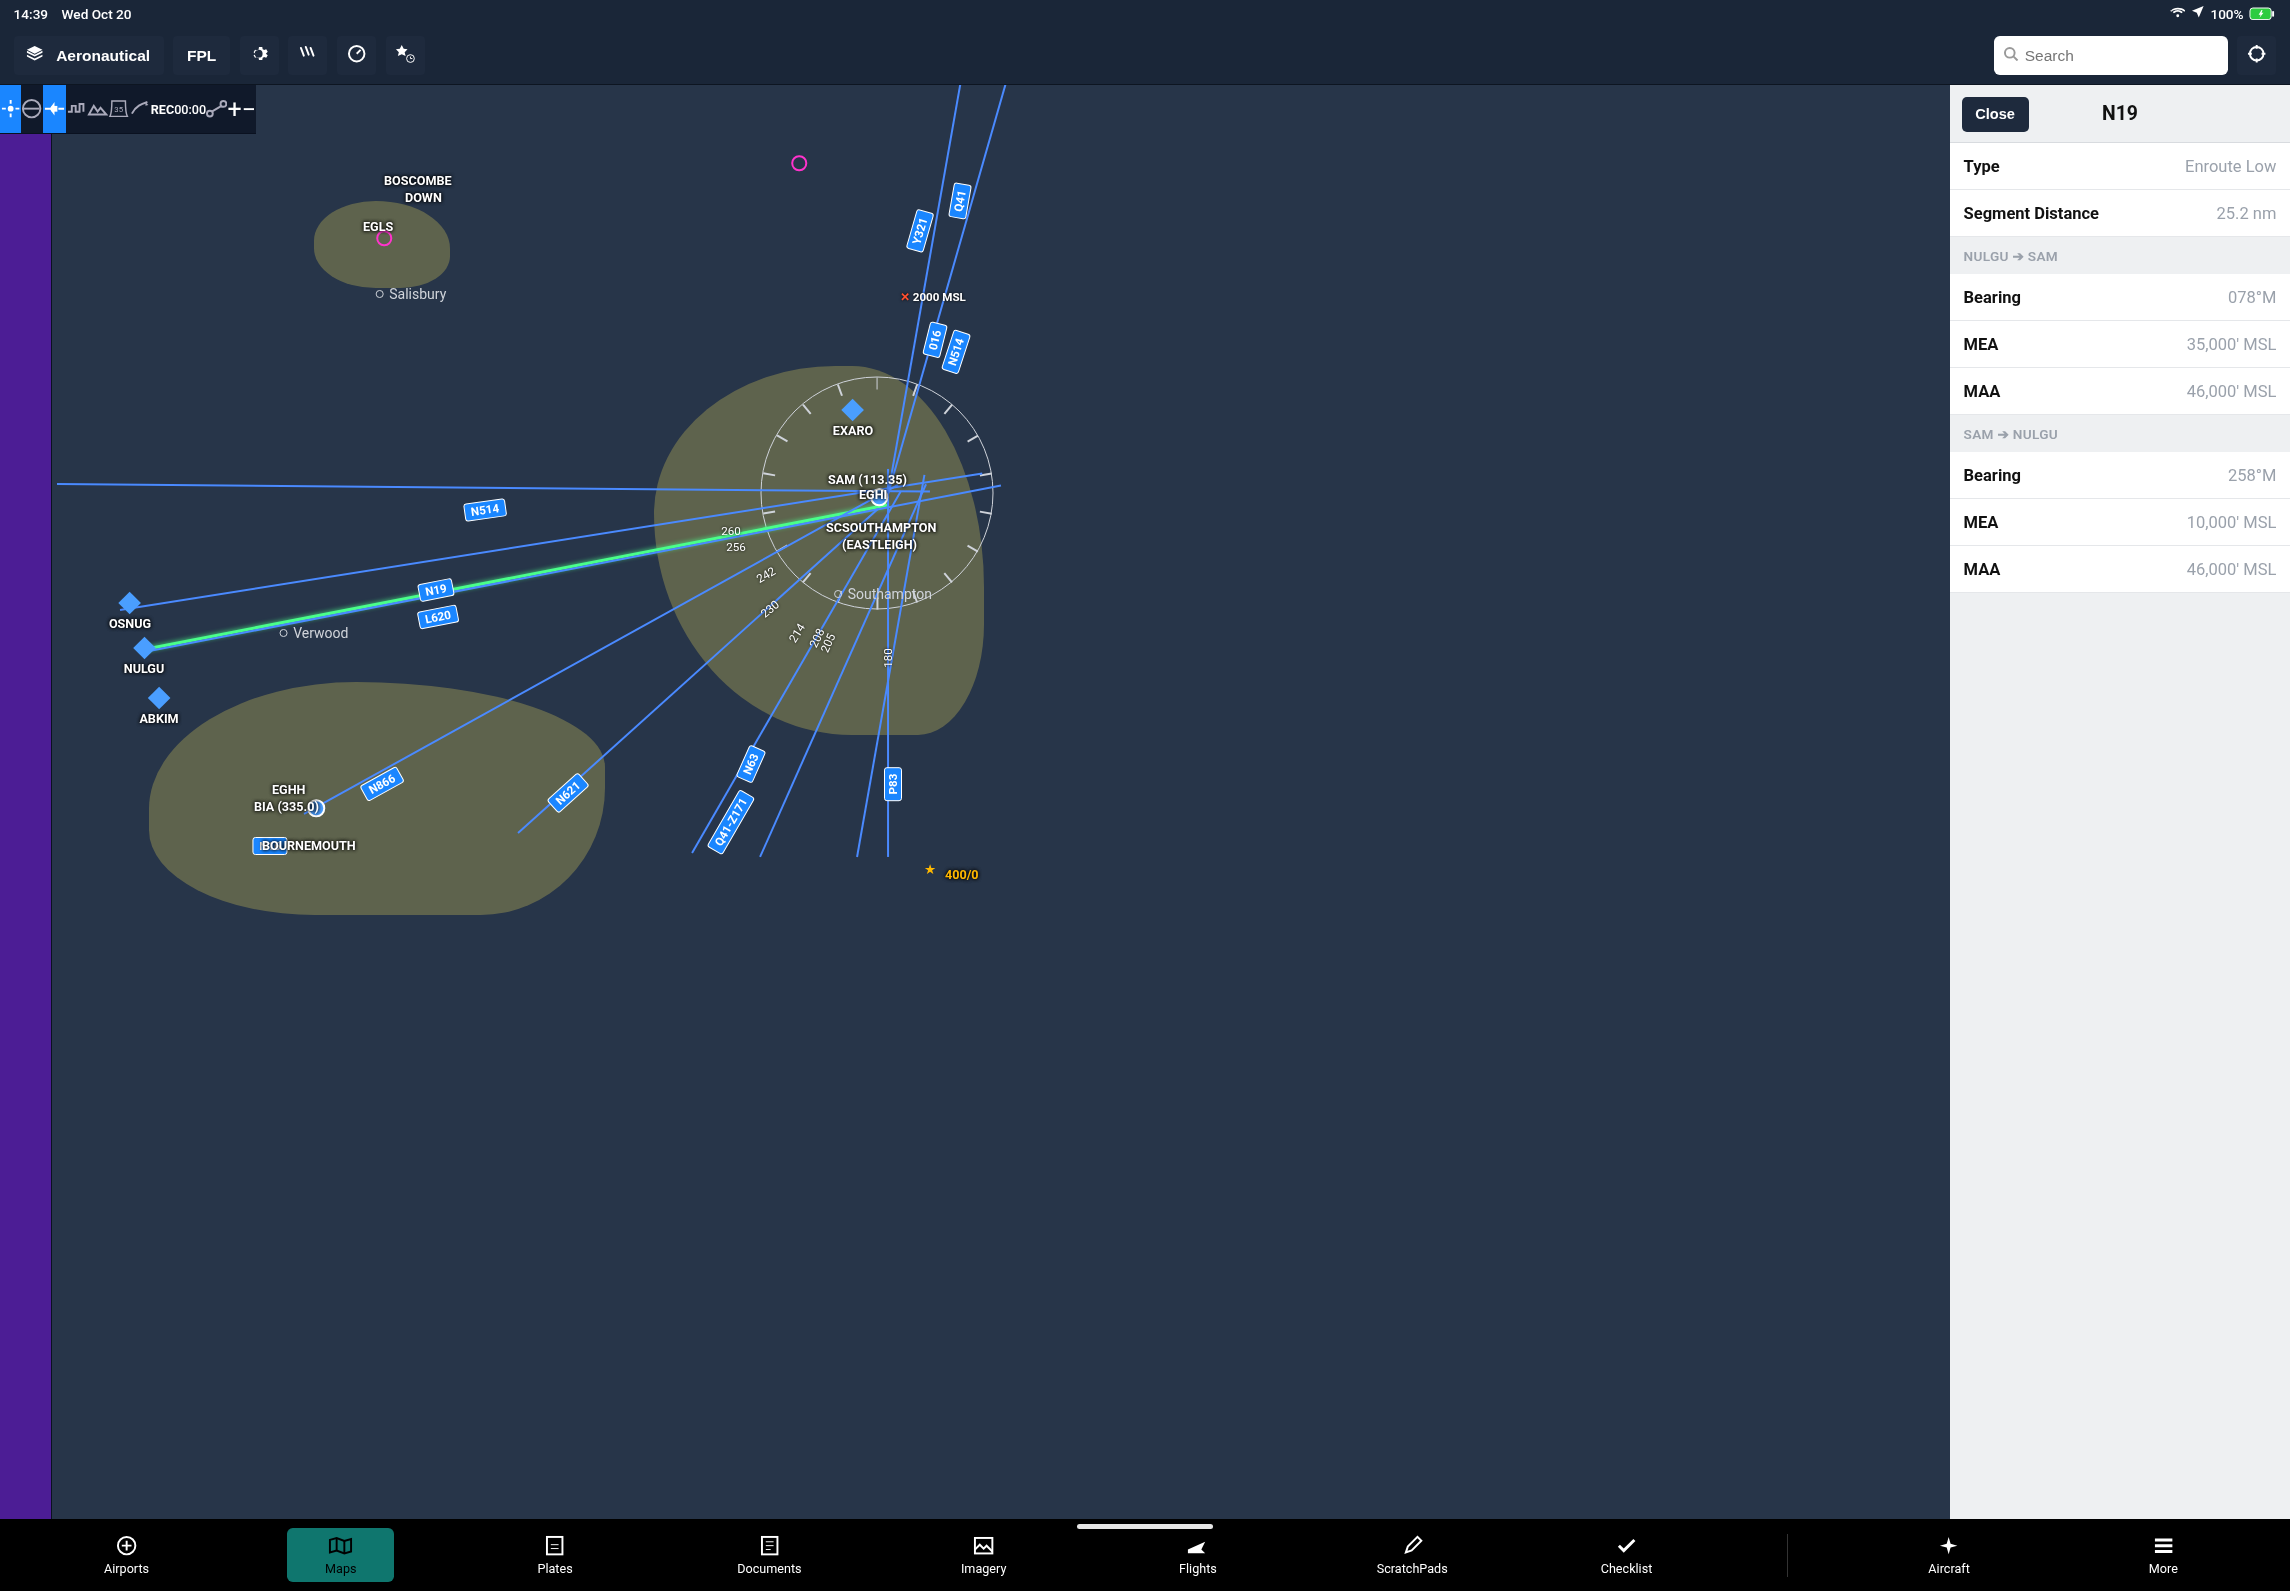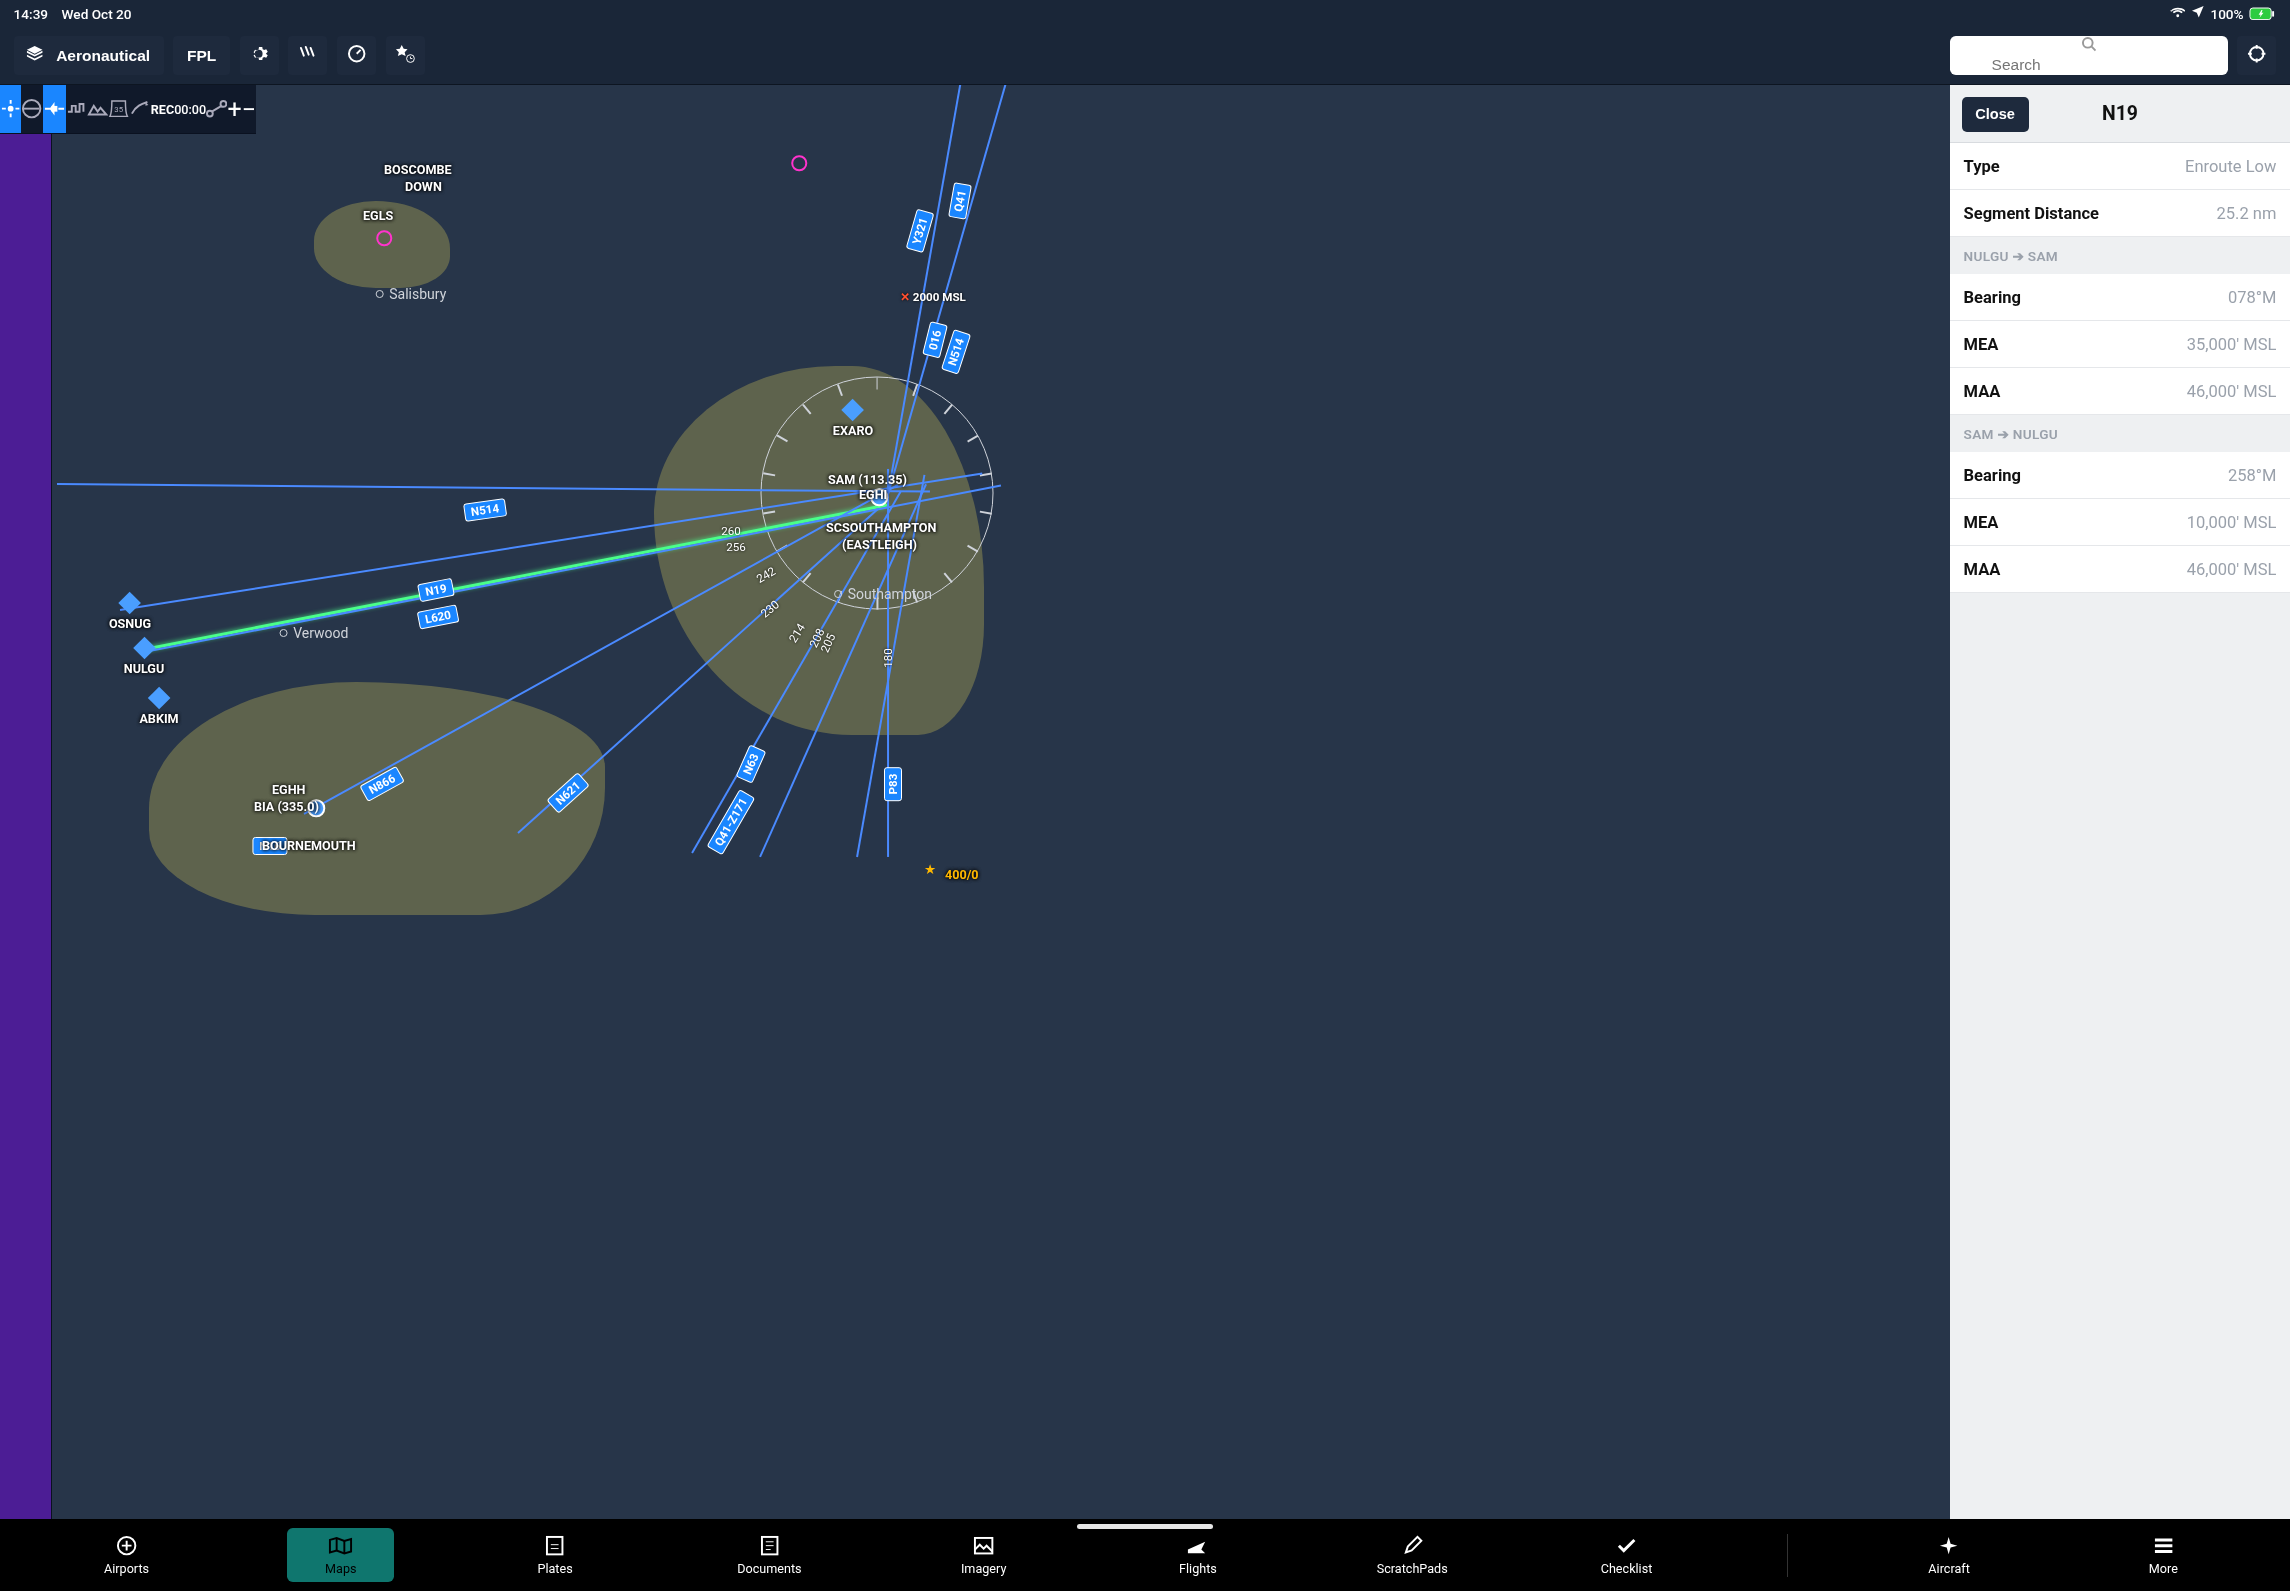--- a/index.html
+++ b/index.html
@@ -7,38 +7,38 @@
   .app { display: flex; flex-direction: column; width: 100%; height: 100%; }
   .status-bar { height: 27px; display: flex; justify-content: space-between; align-items: center; padding: 0 13.6px; font-size: 13.6px; font-weight: 500; background: #1a2638; }
   .status-right { display: flex; align-items: center; gap: 5.8px; }
   .battery-icon { display: inline-flex; align-items: center; }
   .toolbar { height: 58px; display: flex; align-items: center; padding: 0 13.6px; gap: 9.7px; background: #1a2638; border-bottom: 1px solid #0d1521; }
   .tb-btn { background: #1e2a3d; border: none; color: #fff; height: 39px; padding: 0 13.6px; border-radius: 3.9px; display: inline-flex; align-items: center; justify-content: center; font-size: 15.5px; font-weight: 600; cursor: pointer; }
   .tb-ic { width: 39px; height: 39px; background: #1e2a3d; border: none; border-radius: 3.9px; display: inline-flex; align-items: center; justify-content: center; cursor: pointer; color: #fff; }
   .layers-btn { padding-left: 11.6px; justify-content: center; }
   .layers-btn span.icon { margin-right: 11.6px; }
   .spacer { flex: 1; }
-  .search { background: #fff; border-radius: 5.8px; height: 39px; width: 278px; display: flex; align-items: center; padding: 0 9.7px; color: #999; flex-direction: column; }
+  .search { background: #fff; border-radius: 5.8px; height: 39px; width: 234px; display: flex; align-items: center; padding: 0 9.7px; color: #999; }
   .search input { border: none; background: transparent; flex: 1; font-size: 15.5px; color: #333; outline: none; margin-left: 5.8px; }
   .main { flex: 1; display: flex; position: relative; overflow: hidden; }
   .sidebar { width: 52px; background: #4c1d95; display: flex; flex-direction: row; border-right: 1px solid #0a1120; position: relative; z-index: 5; }
   .side-btn { width: 52px; height: 49px; display: flex; align-items: center; justify-content: center; color: #aab; background: #10192a; border-bottom: 1px solid #0a1120; cursor: pointer; }
   .side-btn.active { background: #1a86ff; color: #fff; }
   .side-btn.text { font-size: 12.6px; font-weight: 700; color: #fff; }
   .side-btn.small-text { font-size: 12.6px; font-weight: 500; color: #fff; }
   .side-btn.plus { font-size: 25px; color: #fff; }
   .map { flex: 1; position: relative; background: #273549; overflow: hidden; }
   .landmass { position: absolute; background: #6d6f4f; opacity: 0.8; border-radius: 60% 40% 50% 60% / 60% 50% 50% 40%; }
   .airway { position: absolute; height: 1.9px; background: #4a8aff; transform-origin: left center; }
   .airway.highlight { background: #4aff8a; height: 2.9px; box-shadow: 0 0 5.8px #4aff8a; }
   .airway-label { position: absolute; background: #1a86ff; color: #fff; font-size: 11.6px; font-weight: 700; padding: 1px 5.8px; border-radius: 2.9px; border: 1px solid #fff; transform: translate(-50%, -50%); }
   .waypoint { position: absolute; transform: translate(-50%, -50%); display: flex; flex-direction: column; align-items: center; }
   .wp-marker { width: 15.5px; height: 15.5px; background: #4a9eff; transform: rotate(45deg); }
   .wp-label { color: #fff; font-size: 12.6px; font-weight: 700; margin-top: 5.8px; text-align: center; white-space: nowrap; text-shadow: 0 0 3.9px #000, 0 0 3.9px #000; }
-  .wp-label.above { order: -1; margin-top: 1px; margin-bottom: 3.9px; }
+  .wp-label.above { order: -1; margin-top: 12px; margin-bottom: 3.9px; }
   .city { position: absolute; display: flex; align-items: center; color: #d0d4da; font-size: 14px; transform: translate(-50%, -50%); }
   .city .dot { width: 7.8px; height: 7.8px; border-radius: 50%; border: 1.9px solid #d0d4da; margin-right: 5.8px; }
   .compass { position: absolute; width: 233px; height: 233px; border: 1.9px solid #cfd3da; border-radius: 50%; transform: translate(-50%, -50%); }
   .compass-tick { position: absolute; left: 50%; top: 0; width: 1.9px; height: 11.6px; background: #cfd3da; transform-origin: center 116px; }
   .radial-lbl { position: absolute; color: #fff; font-size: 11.6px; transform: translate(-50%,-50%) rotate(var(--r)); text-shadow: 0 0 2.9px #000; }
   .vor { position: absolute; transform: translate(-50%, -50%); }
   .vor-icon { width: 17.5px; height: 17.5px; border: 2.9px solid #fff; border-radius: 50%; background: #4a9eff; }
   .pink-ring { position: absolute; width: 15.5px; height: 15.5px; border: 2.9px solid #ff33cc; border-radius: 50%; transform: translate(-50%,-50%); }
   .amber-star { position: absolute; color: #ffb800; font-size: 13.6px; transform: translate(-50%,-50%); }
   .obstacle { position: absolute; display:flex; align-items:center; gap:2.9px; color:#fff; font-size:11.6px; font-weight:700; transform: translate(-50%,-50%); text-shadow: 0 0 2.9px #000; }

